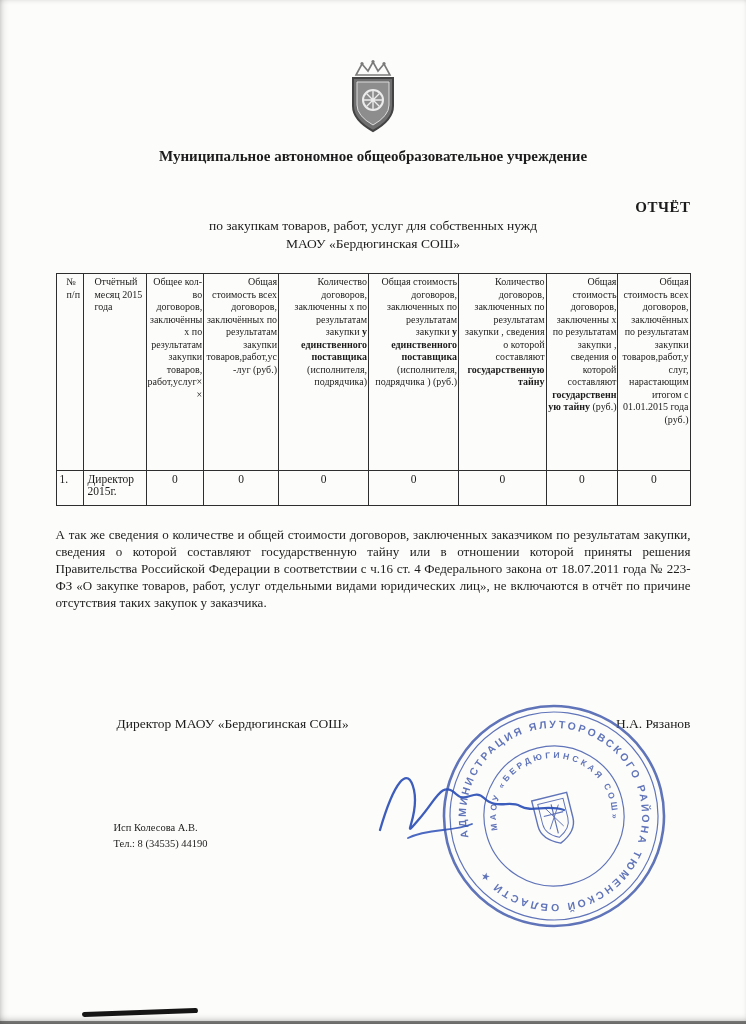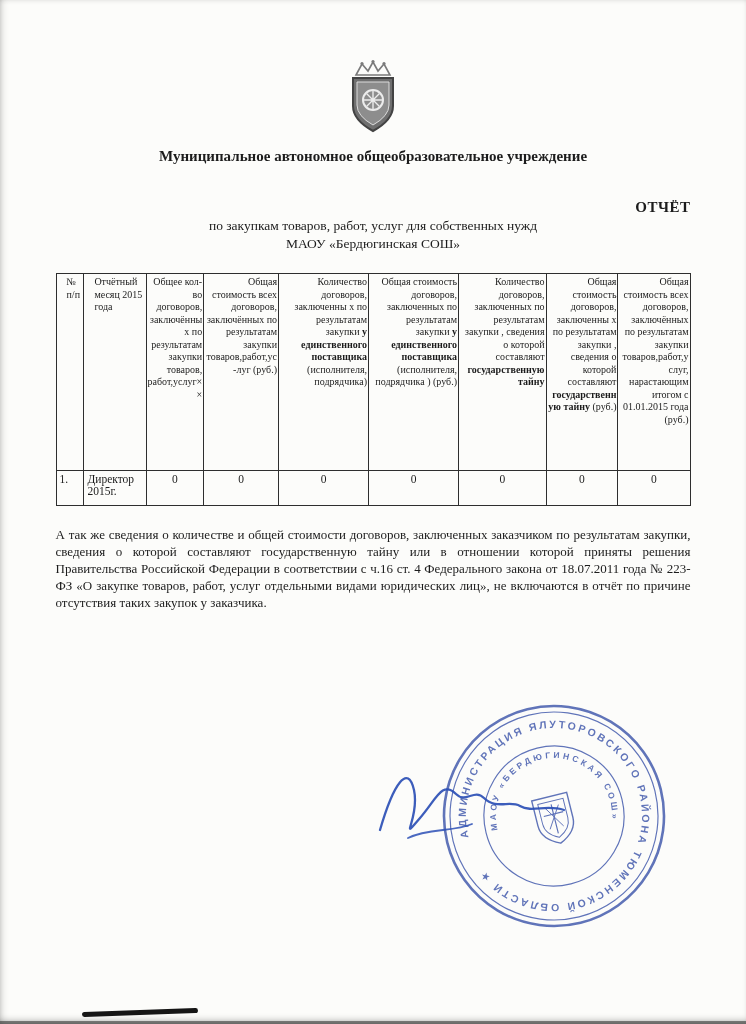--- a/index.html
+++ b/index.html
@@ -169,21 +169,29 @@
         <td>0</td>
         <td>0</td>
       </tr>
     </tbody>
       </table>
 
     <div class="notes">
       <div class="note2">А так же сведения о количестве и общей стоимости договоров, заключенных заказчиком по результатам закупки, сведения о которой составляют государственную тайну или в отношении которой приняты решения Правительства Российской Федерации в соответствии с ч.16 ст. 4 Федерального закона от 18.07.2011 года № 223-ФЗ «О закупке товаров, работ, услуг отдельными видами юридических лиц», не включаются в отчёт по причине отсутствия таких закупок у заказчика.</div>
     </div>
 
-
+    <div class="sign-row">
+      <span>Директор МАОУ «Бердюгинская СОШ»</span>
+      <span>Н.А. Рязанов</span>
+    </div>
+
+    <div class="footer-block">
+      <div>Исп Колесова А.В.</div>
+      <div>Тел.: 8 (34535) 44190</div>
+    </div>
   </div>
 
   <div class="stamp-wrap">
     <svg width="232" height="232" viewBox="0 0 232 232">
       <circle cx="116" cy="116" r="110" fill="none" stroke="#3f57ab" stroke-width="2.6"></circle>
       <circle cx="116" cy="116" r="104" fill="none" stroke="#3f57ab" stroke-width="1.2"></circle>
       <circle cx="116" cy="116" r="70" fill="none" stroke="#3f57ab" stroke-width="1.2"></circle>
       <path id="stampOuterPath" d="M116,116 m-88,0 a88,88 0 1,1 176,0 a88,88 0 1,1 -176,0" fill="none"></path>
       <text font-size="10.5" letter-spacing="2.5" fill="#3f57ab">
         <textPath href="#stampOuterPath">АДМИНИСТРАЦИЯ ЯЛУТОРОВСКОГО РАЙОНА ТЮМЕНСКОЙ ОБЛАСТИ ★</textPath>

